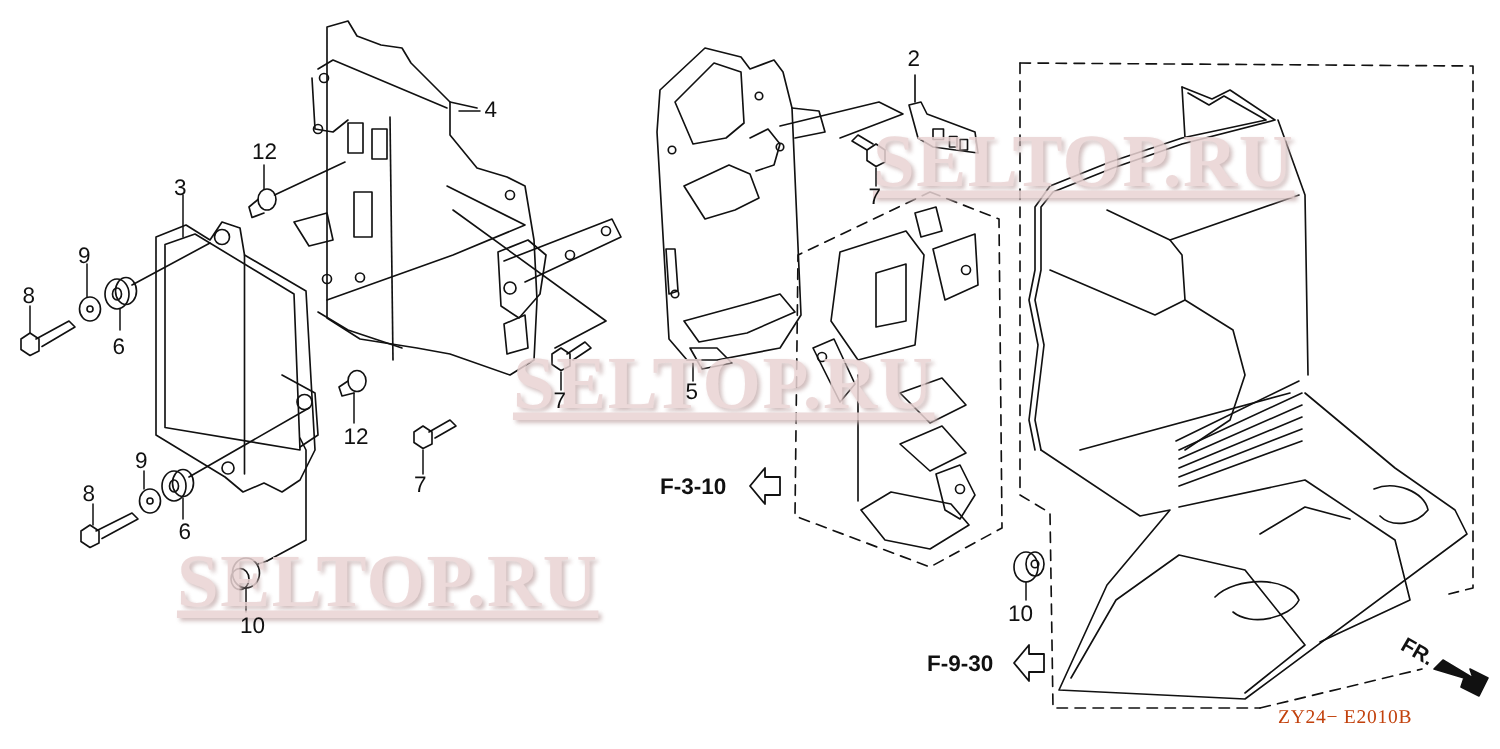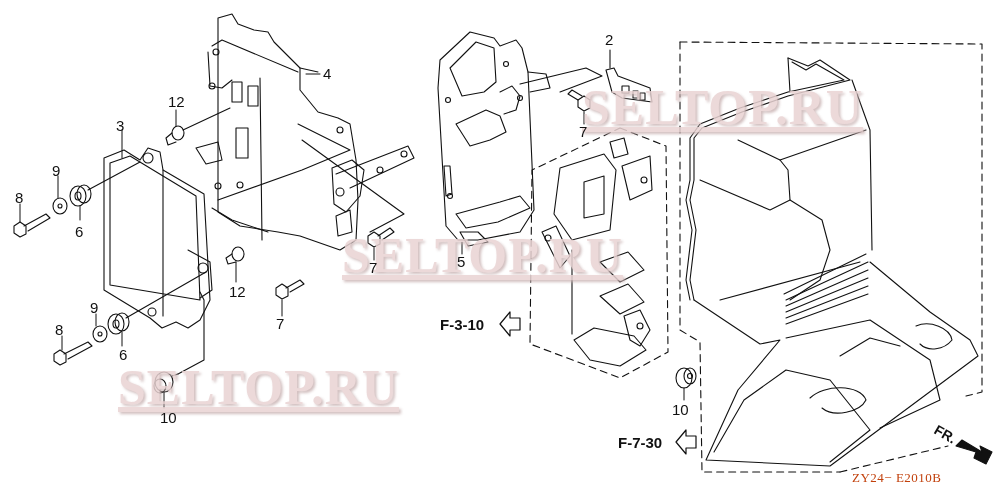--- a/index.html
+++ b/index.html
@@ -239,16 +239,16 @@
 <div class="callout" style="left:15px;  top:190px;">8</div>
 <div class="callout" style="left:55px;  top:322px;">8</div>
 <div class="callout" style="left:52px;  top:163px;">9</div>
 <div class="callout" style="left:90px;  top:300px;">9</div>
 <div class="callout" style="left:160px; top:410px;">10</div>
 <div class="callout" style="left:672px; top:402px;">10</div>
 <div class="callout" style="left:168px; top:94px;">12</div>
 <div class="callout" style="left:229px; top:284px;">12</div>
 
 <div class="ref" style="left:440px; top:317px;">F-3-10</div>
-<div class="ref" style="left:618px; top:435px;">F-7-30</div>
+<div class="ref" style="left:618px; top:435px;">F-9-30</div>
 
 <div class="fr" style="left:934px; top:426px;">FR.</div>
 <div class="code" style="left:852px; top:470px;">ZY24− E2010B</div>
 
 </body></html>

